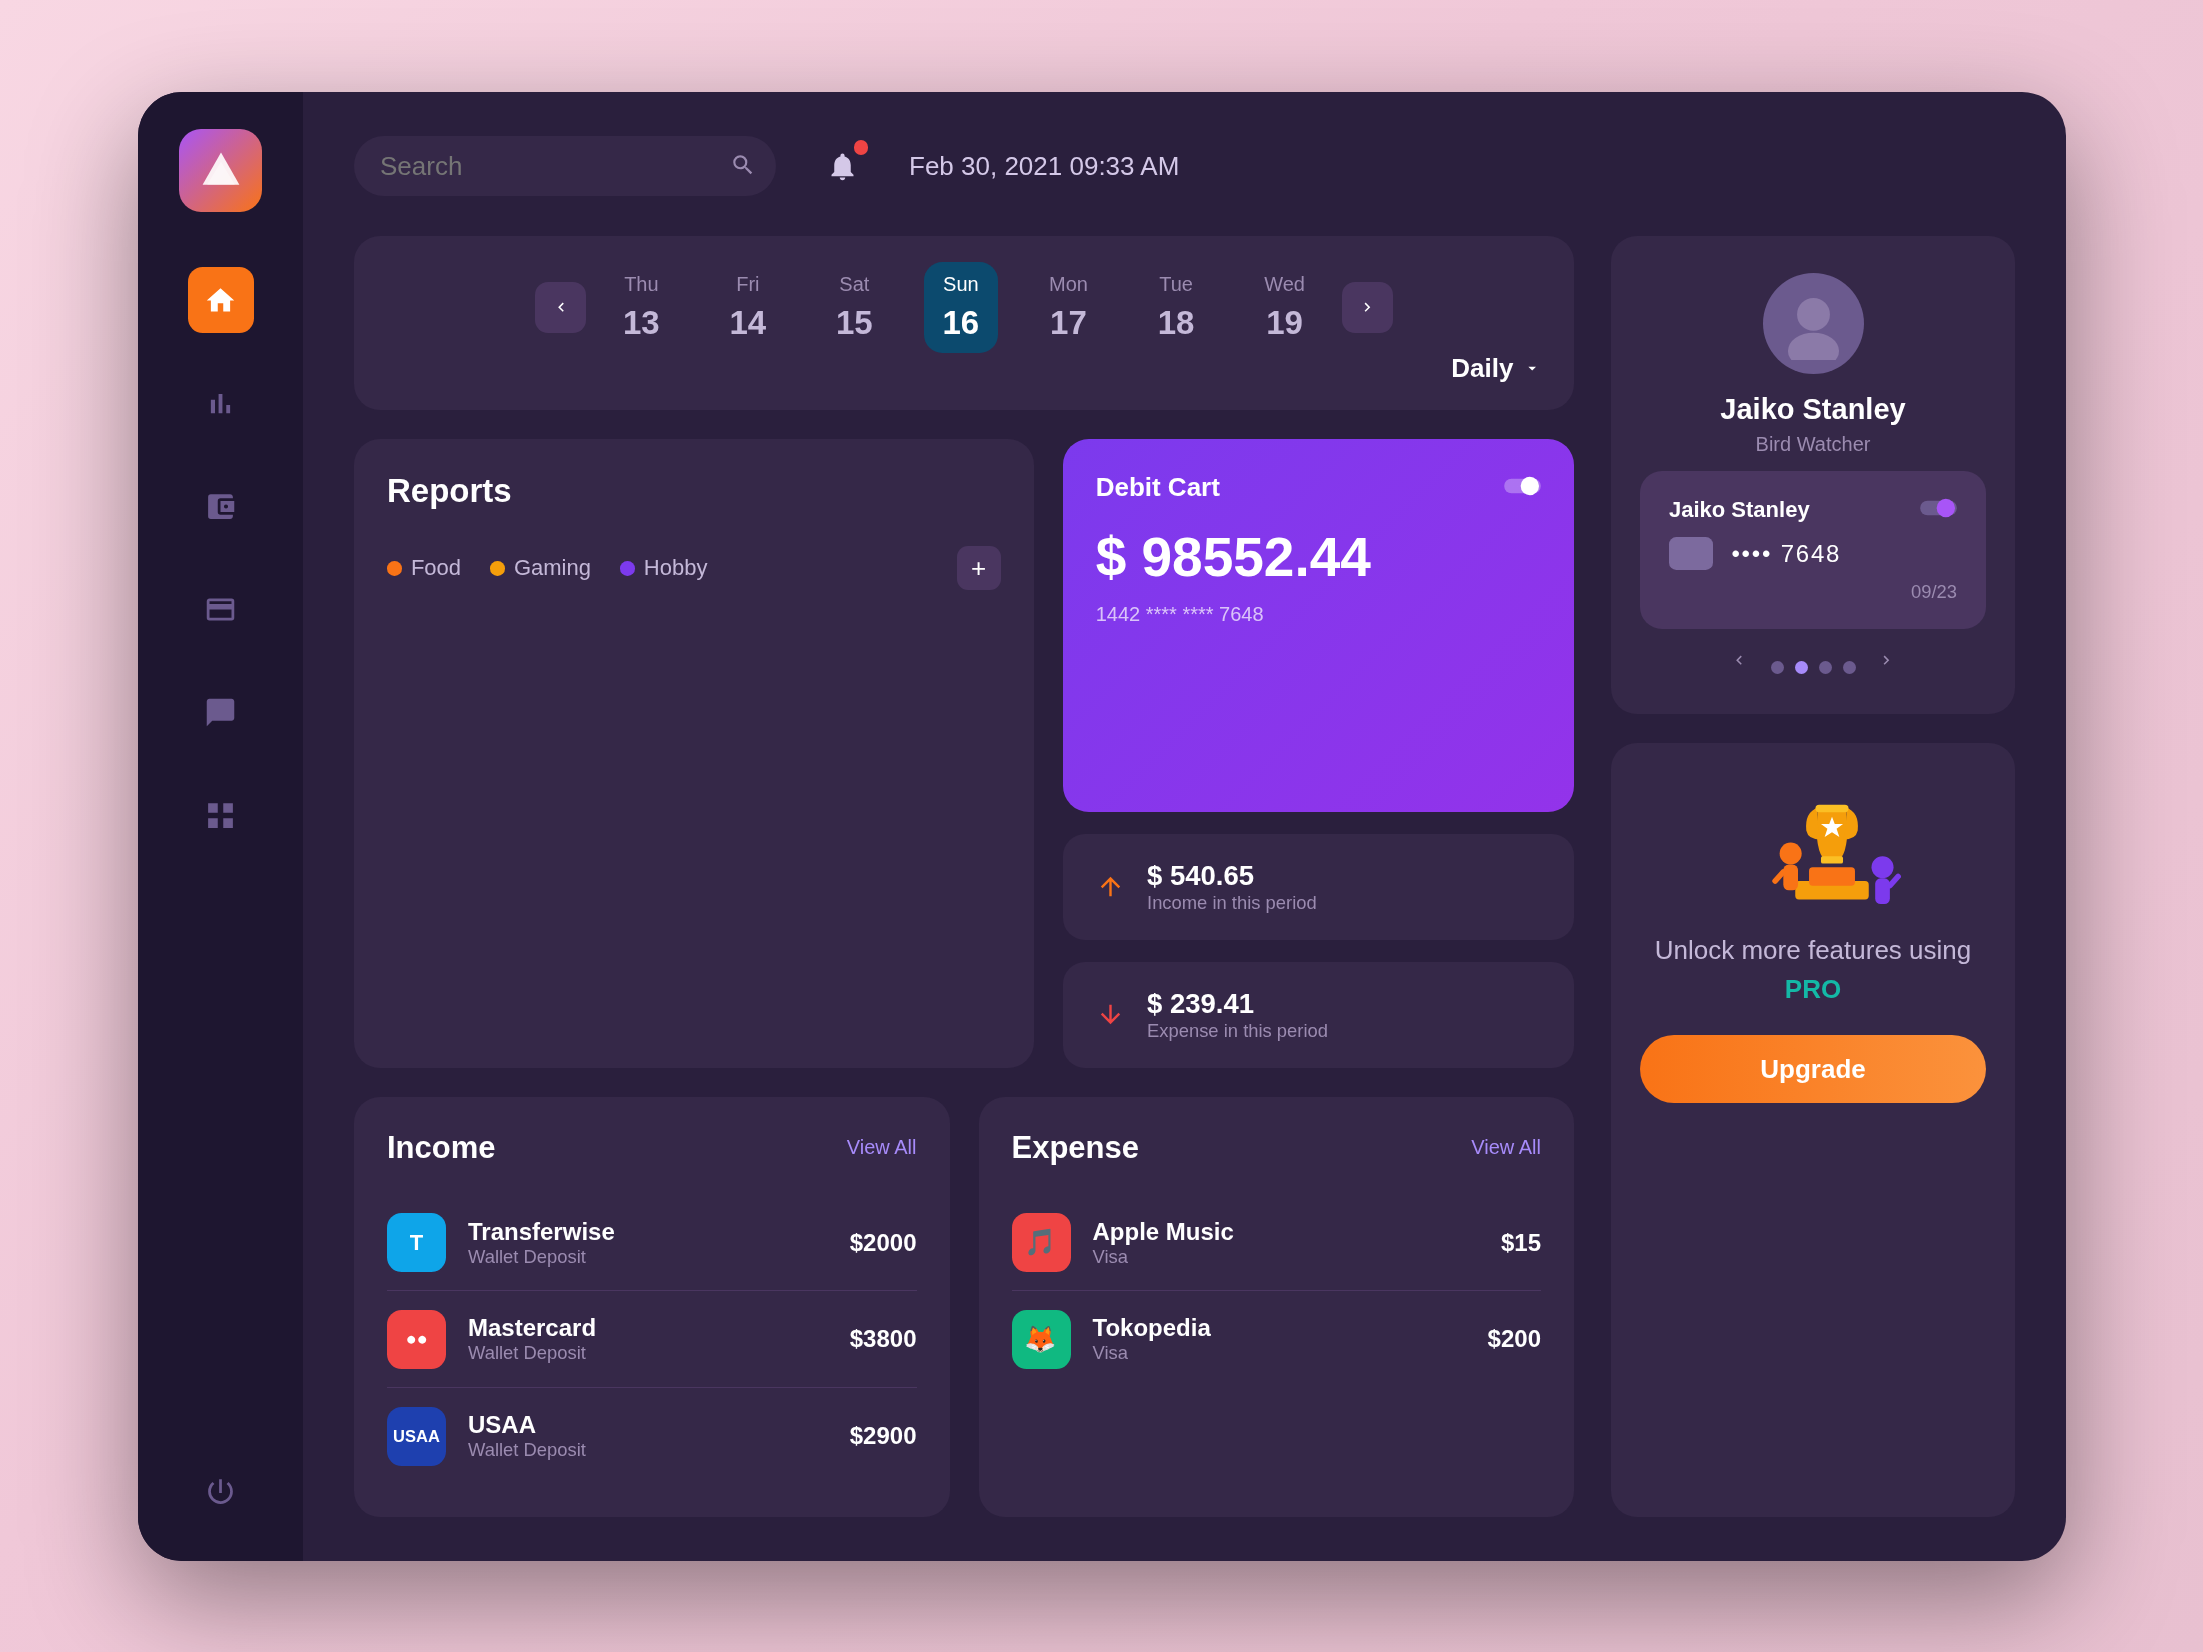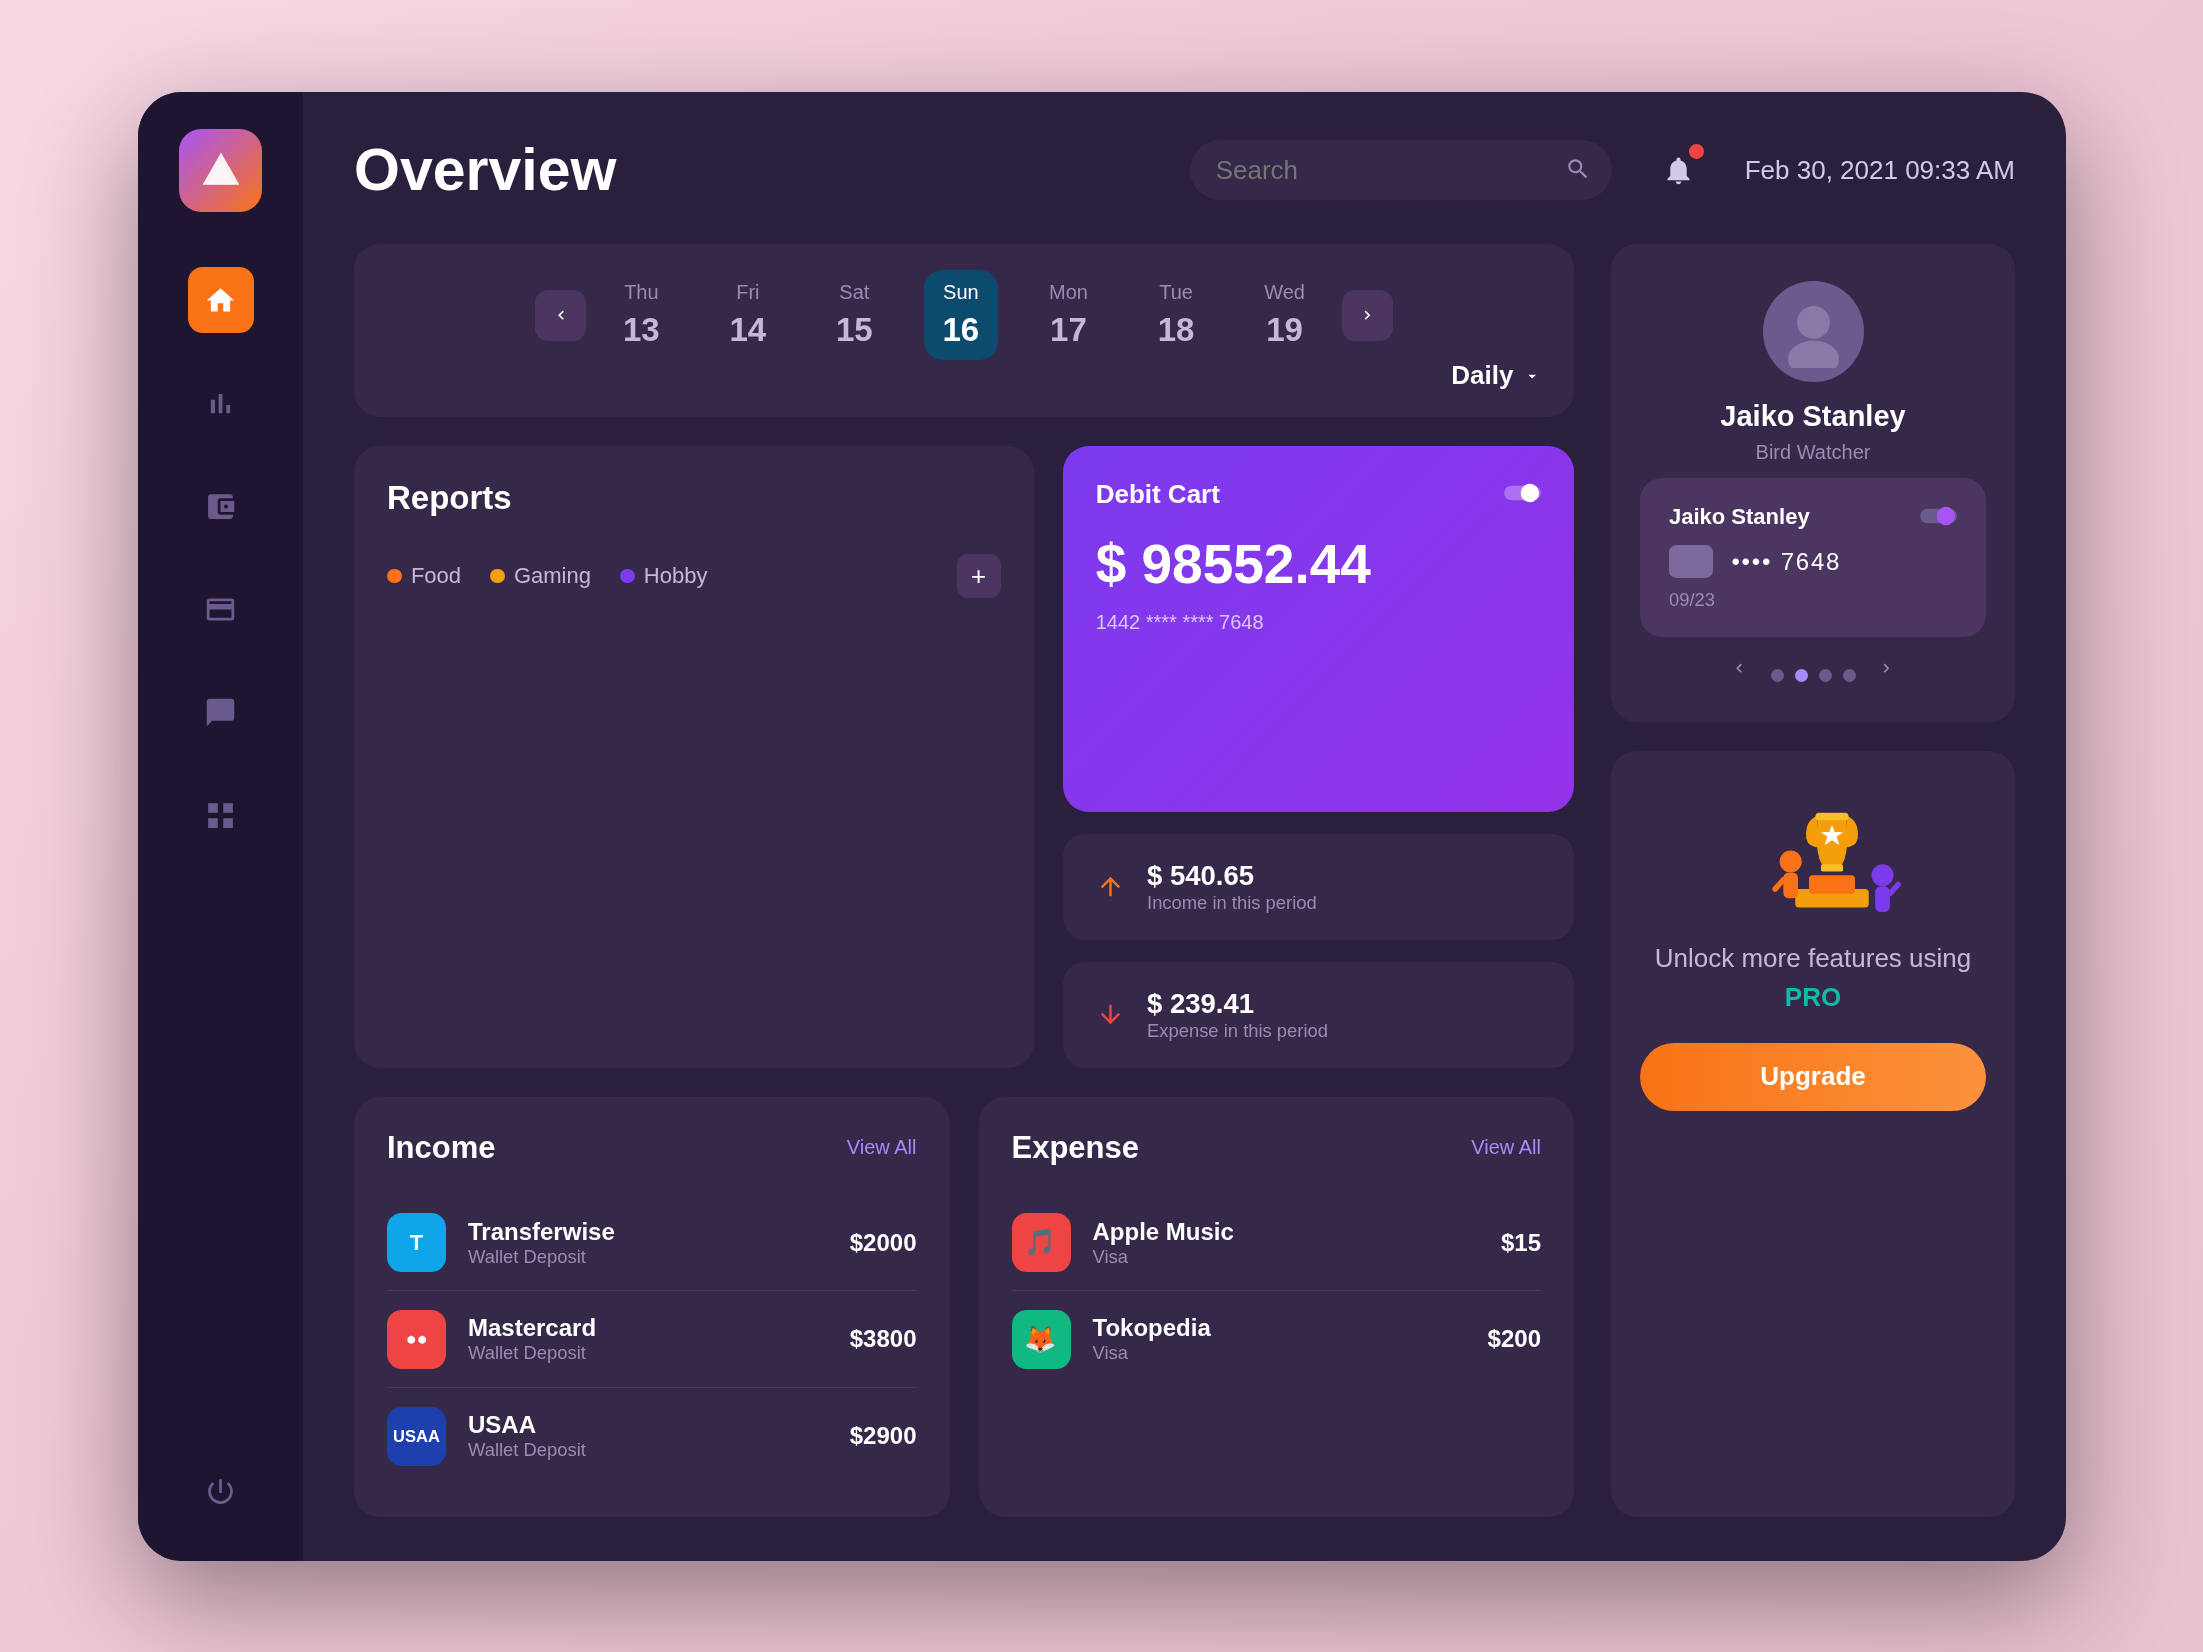--- a/index.html
+++ b/index.html
@@ -445,21 +445,21 @@
     }
 
     
     .profile-card {
       background: #352848;
       border-radius: 26px;
       padding: 37px 29px;
       display: flex;
       flex-direction: column;
       align-items: center;
-      text-align: left;
+      text-align: right;
     }
     .profile-avatar {
       width: 101px;
       height: 101px;
       border-radius: 50%;
       background: #6b5a8e;
       overflow: hidden;
       margin-bottom: 18.4px;
       display: flex;
       align-items: center;
@@ -657,21 +657,20 @@
         <svg viewBox="0 0 24 24">
           <path d="M13 3h-2v10h2V3zm4.83 2.17l-1.42 1.42A6.92 6.92 0 0119 12c0 3.87-3.13 7-7 7A7 7 0 015 12c0-2.28 1.09-4.3 2.58-5.42L6.17 5.17A8.932 8.932 0 003 12a9 9 0 009 9 9 9 0 009-9c0-2.74-1.23-5.18-3.17-6.83z"></path>
         </svg>
       </div>
     </div>
   </div>
 
   <div class="main-content">
 
     <div class="header">
-      <h1 class="header-title">Overview</h1>
       <div class="header-right">
         <div class="search-box">
           <input type="text" placeholder="Search" style="">
           <div class="search-icon">
             <svg viewBox="0 0 24 24">
                 <path d="M15.5 14h-.79l-.28-.27A6.471 6.471 0 0016 9.5 6.5 6.5 0 109.5 16c1.61 0 3.09-.59 4.23-1.57l.27.28v.79l5 4.99L20.49 19l-4.99-5zm-6 0C7.01 14 5 11.99 5 9.5S7.01 5 9.5 5 14 7.01 14 9.5 11.99 14 9.5 14z"></path>
               </svg>
           </div>
         </div>
         <div class="notification-btn">

